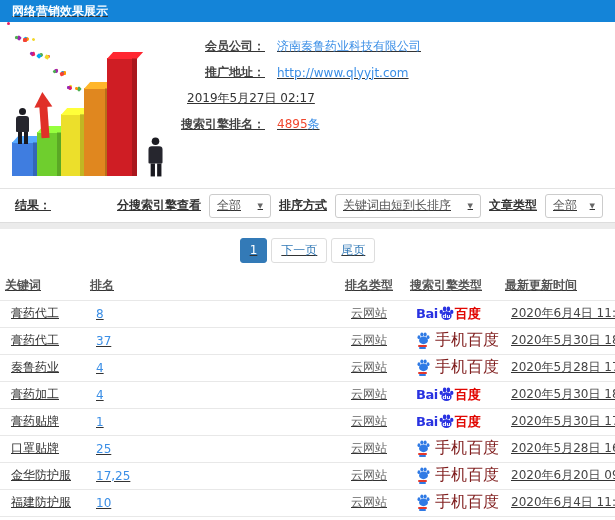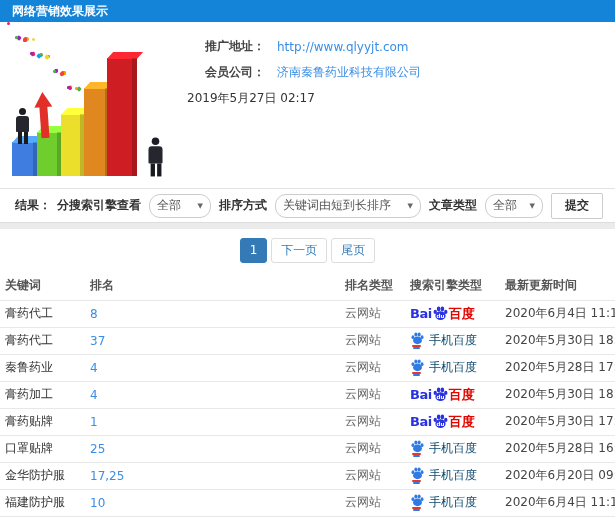--- a/index.html
+++ b/index.html
@@ -1,19 +1,19 @@
 <!DOCTYPE html>
 <html><head>
 <meta charset="utf-8">
 <style>
   * { margin:0; padding:0; box-sizing:border-box; }
   html,body { background:#fff; }
   .window {
     width:615px; height:520px; overflow:hidden; position:relative;
-    background:#fff; font-family:"DejaVu Sans", sans-serif; font-size:12px; color:#333;
+    background:#fff; font-family:"DejaVu Sans", sans-serif; font-size:12px; color:#333;text-decoration:underline;
   }
   
   .titlebar {
     height:22px; background:#1484d8; color:#fff; display:flex; align-items:center;
     padding-left:12px; font-weight:bold; font-size:12px;
   }
   
   .top-section { height:166px; display:flex; background:#fff; }
   .chart-art { flex:0 0 175px; position:relative; overflow:hidden; }
   .bar { position:absolute; bottom:12px; }
@@ -49,21 +49,21 @@
   .count-red { color:#f0472e; }
   .count-suffix { color:#3a8ee6; }
   
   .filter-bar {
     height:34px; border-top:1px solid #e3e3e3; display:flex; align-items:center;
     padding:0 12px 0 15px; background:#fff;
   }
   .bold-label { font-weight:bold; color:#333; white-space:nowrap; }
   .filter-group { margin-left:auto; display:flex; align-items:center; gap:8px; }
   .select {
-    height:24px; border:1px solid #ccc; border-radius:11px; background:#fff;
+    height:24px; border:1px solid #ccc; border-radius:3px; background:#fff;
     display:inline-flex; align-items:center; justify-content:space-between;
     padding:0 7px; color:#555; cursor:pointer; white-space:nowrap;
   }
   .select .caret { font-size:7px; color:#666; margin-left:8px; }
   .sel-sm { width:62px; }
   .sel-lg { width:146px; }
   .sel-md { width:58px; }
   .submit-btn {
     height:26px; padding:0 13px; border:1px solid #ccc; border-radius:2px;
     background:#fff; font-weight:bold; color:#333; font-size:12px; cursor:pointer;
@@ -75,38 +75,38 @@
   .page {
     min-width:24px; height:25px; padding:0 9px; display:inline-flex; align-items:center;
     justify-content:center; border:1px solid #ddd; border-radius:3px; background:#fff;
     color:#337ab7; cursor:pointer; white-space:nowrap;
   }
   .page.active { background:#337ab7; border-color:#337ab7; color:#fff; }
   
   table { width:100%; border-collapse:collapse; table-layout:fixed; font-size:12px; }
   col.c1{width:85px;} col.c2{width:255px;} col.c3{width:65px;} col.c4{width:95px;} col.c5{width:115px;}
   th { text-align:left; font-weight:bold; color:#555; height:29px; padding:0 0 0 5px; white-space:nowrap;margin-top:40px; }
-  td { height:27px; border-top:1px solid #e8e8e8; padding:0 0 0 5px; white-space:nowrap; vertical-align:middle; }
+  td { height:27px; border-top:1px solid #e8e8e8; padding:0 0 0 11px; white-space:nowrap; vertical-align:middle; }
   td.rank { color:#3a8ee6; cursor:pointer; }
   td.rtype { color:#666; }
   td.time { color:#444; }
   
   .bd-logo { display:inline-flex; align-items:center; font-weight:bold; font-size:13px; line-height:1; }
   .bd-bai { color:#2932e1; letter-spacing:-.5px; }
   .bd-cn  { color:#e10601; }
   svg.paw { width:15px; height:15px; margin:0 1px; }
   svg.paw-pc ellipse { fill:#2932e1; }
   svg.paw-m  ellipse { fill:#2f7ae5; }
   .bdm-logo { display:inline-flex; align-items:center; gap:5px; }
   .bdm-icon { position:relative; width:14px; height:17px; }
   .bdm-icon svg { width:13px; height:13px; }
   .bdm-icon i { position:absolute; display:block; height:2px; border-radius:1px; }
   .bdm-icon i.u1 { left:2px; bottom:2px; width:9px; background:#e3382c; }
   .bdm-icon i.u2 { left:3px; bottom:0;  width:7px; background:#2f7ae5; }
-  .bdm-text { color:#0c4a6e; font-size:12px; }
+  .bdm-text { color:#7f1d1d; font-size:16px; }
 </style>
 </head>
 <body>
 
 <div class="window">
 
   <div class="titlebar">
     <span>网络营销效果展示</span>
   </div>
 
@@ -164,29 +164,33 @@
           <div class="fig-body"></div>
         <div class="fig-legs">
             <i></i>
             <i></i>
           </div>
       </div>
     </div>
 
     <div class="info-panel">
       <div class="info-row">
+        <span class="info-label">会员公司：</span>
+        <a class="link info-value">济南秦鲁药业科技有限公司</a>
+      </div>
+      <div class="info-row">
         <span class="info-label">推广地址：</span>
         <a class="link info-value">http://www.qlyyjt.com</a>
       </div>
       <div class="info-row">
-        <span class="info-label">会员公司：</span>
-        <a class="link info-value">济南秦鲁药业科技有限公司</a>
+        <span class="info-value">2019年5月27日 02:17</span>
       </div>
       <div class="info-row">
-        <span class="info-value">2019年5月27日 02:17</span>
+        <span class="info-label">搜索引擎排名：</span>
+        <span class="info-value"><span class="count-red">4895</span><span class="count-suffix">条</span></span>
       </div>
     </div>
   </div>
 
   <div class="filter-bar">
     <span class="bold-label">结果：</span>
     <div class="filter-group">
       <span class="bold-label">分搜索引擎查看</span>
       <div class="select sel-sm">
         <span>全部</span>
@@ -195,21 +199,20 @@
       <span class="bold-label">排序方式</span>
       <div class="select sel-lg">
         <span>关键词由短到长排序</span>
         <span class="caret">▼</span>
       </div>
       <span class="bold-label">文章类型</span>
       <div class="select sel-md">
         <span>全部</span>
         <span class="caret">▼</span>
       </div>
-      <button class="submit-btn">提交</button>
     </div>
   </div>
 
   <div class="band"></div>
 
   <div class="pagination">
     <a class="page active">1</a>
     <a class="page">下一页</a>
     <a class="page">尾页</a>
   </div>

